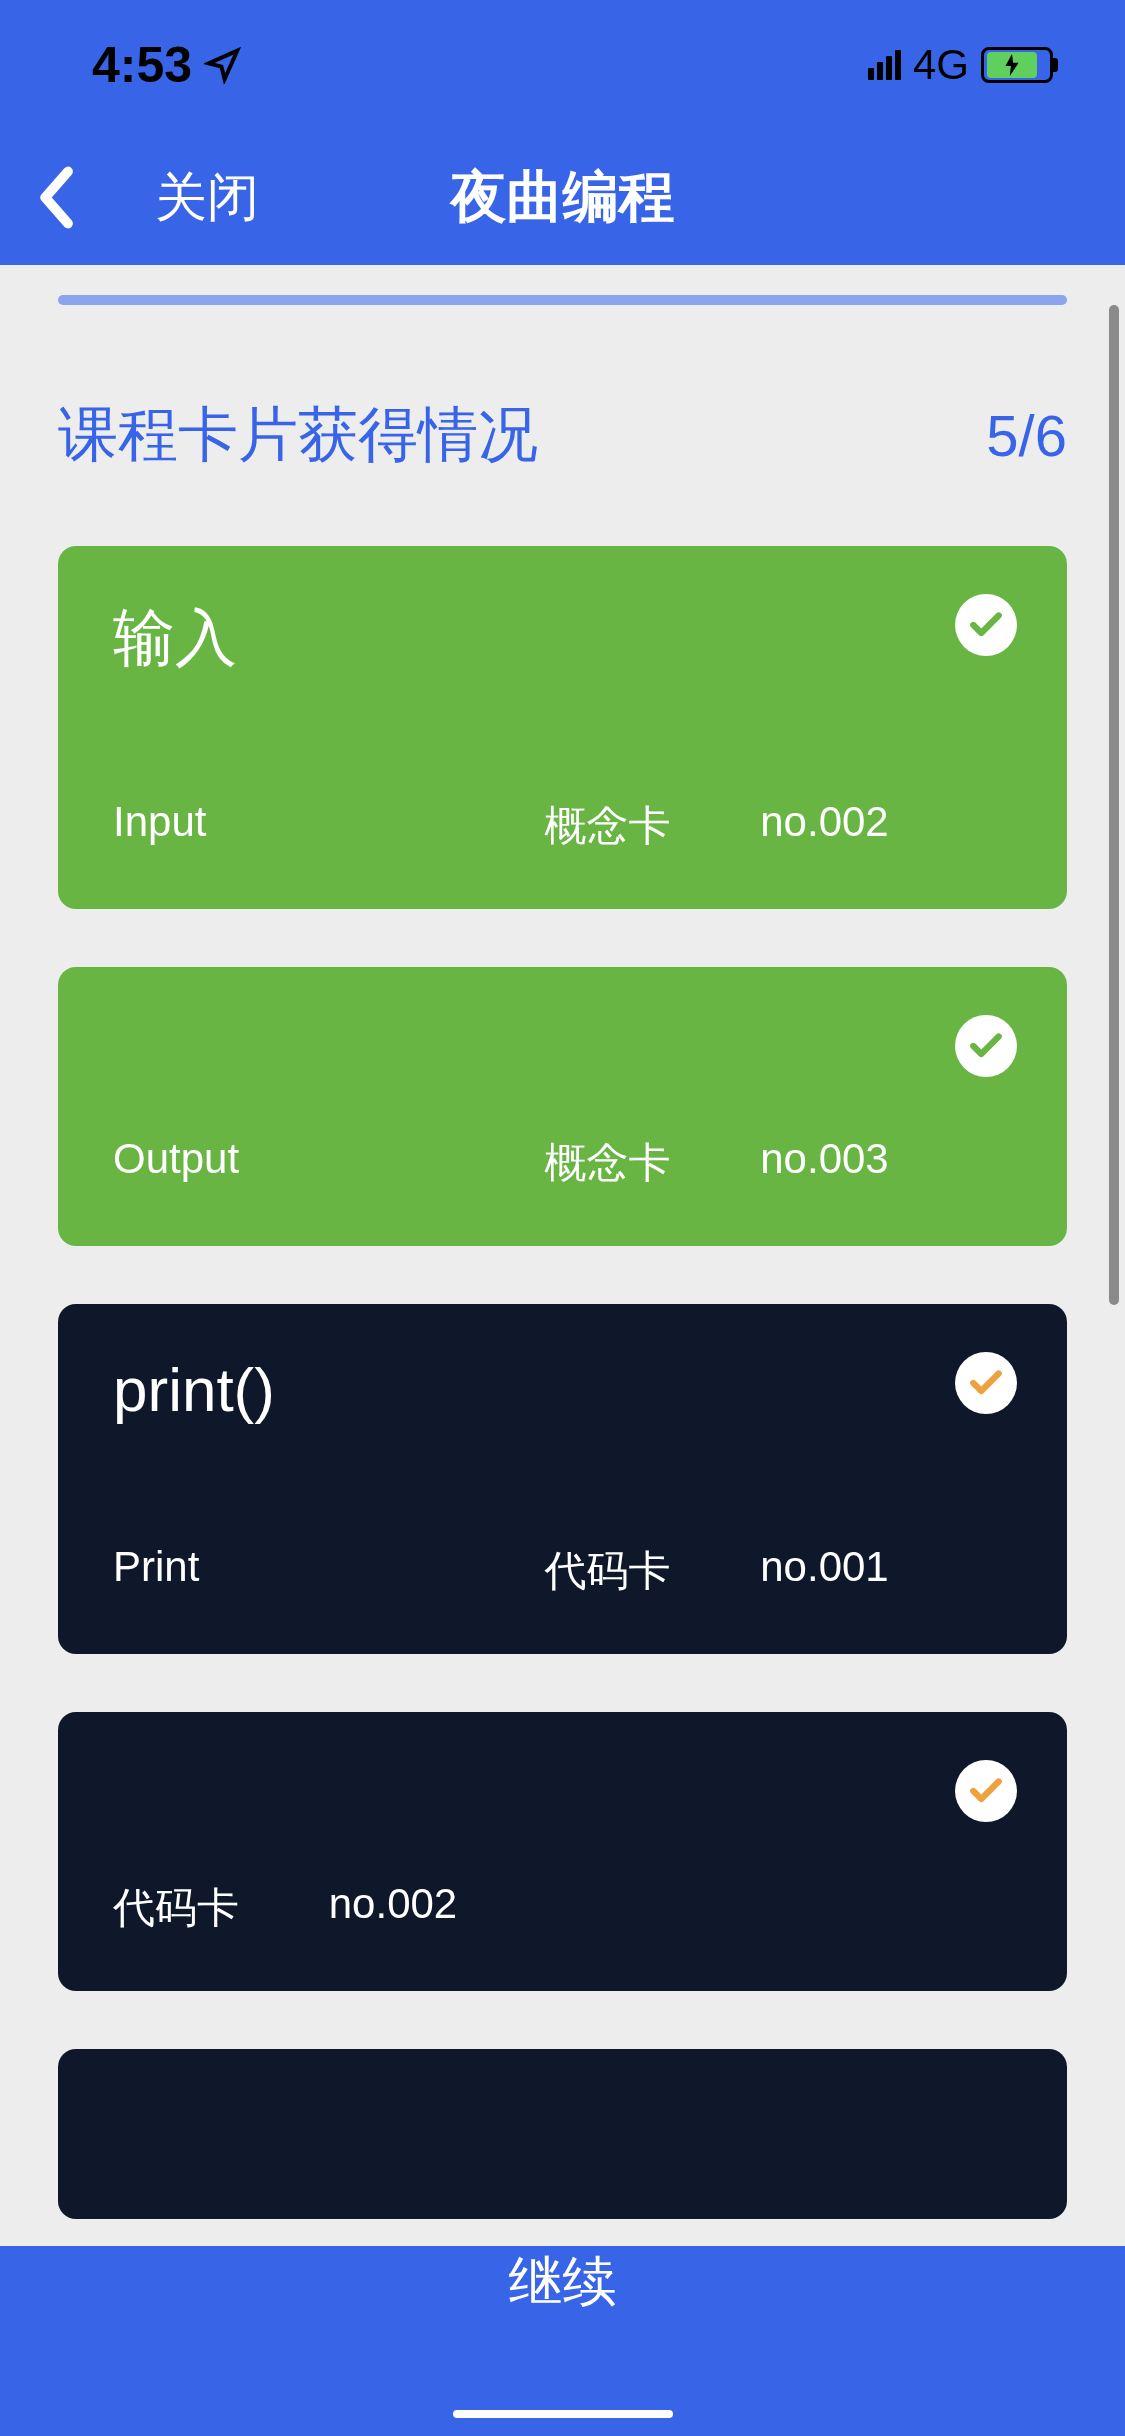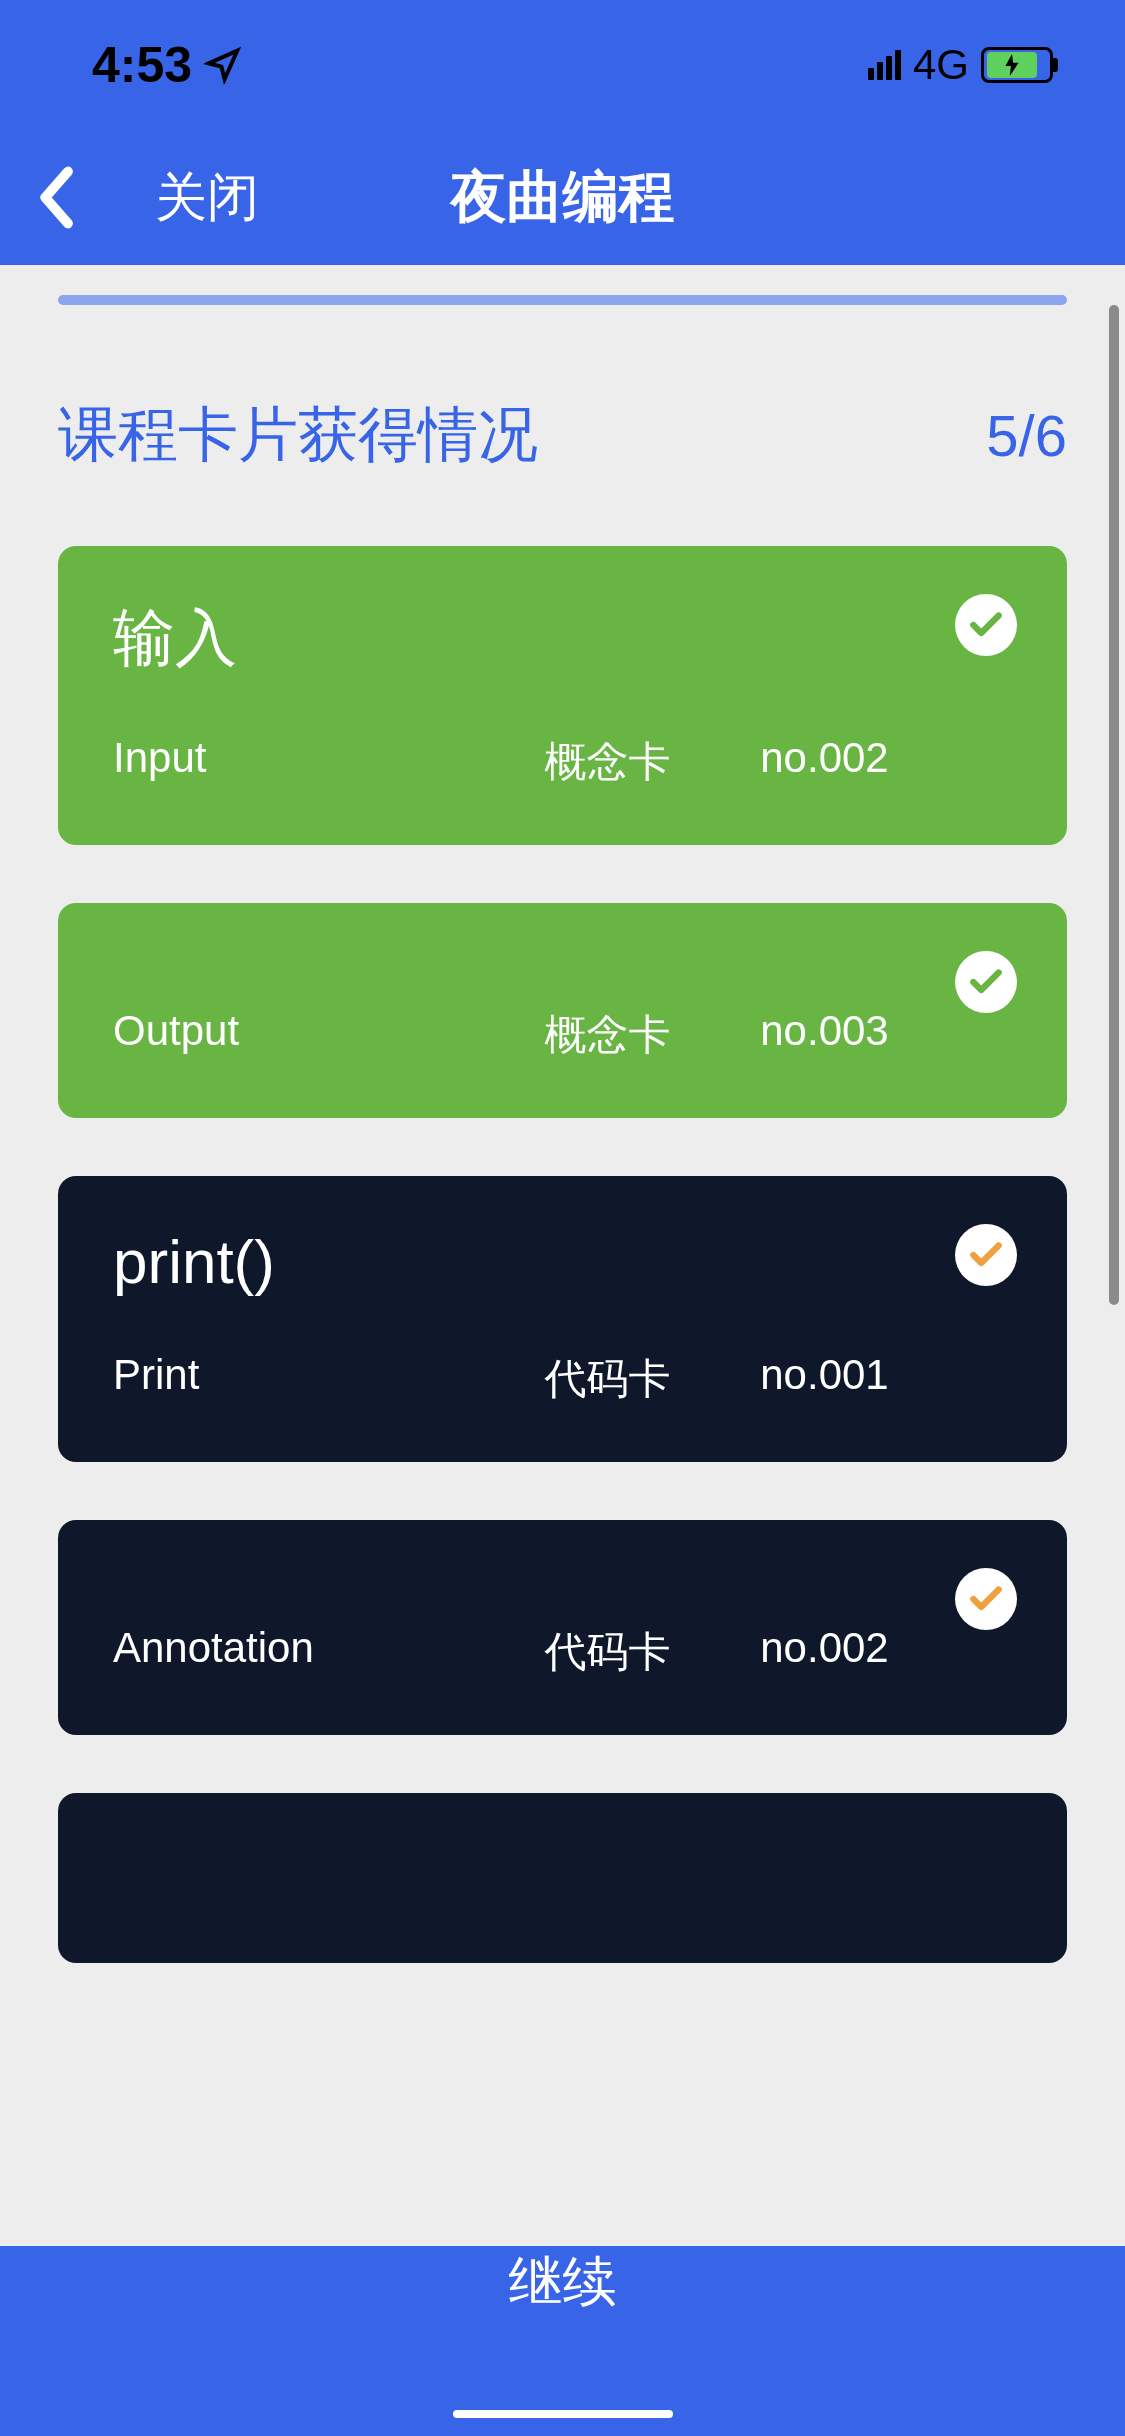--- a/index.html
+++ b/index.html
@@ -199,21 +199,21 @@
       justify-content: center;
     }
     
     .card-check svg {
       width: 38px;
       height: 38px;
     }
     
     .card-footer {
       display: flex;
-      margin-top: 54px;
+      margin-top: 118px;
       font-size: 42px;
     }
     
     .card-english {
       flex: 0 0 48%;
     }
     
     .card-type {
       flex: 0 0 24%;
     }
@@ -340,21 +340,20 @@
     </div>
   </div>
 
   <div class="card card-orange">
     <div class="card-check">
       <svg viewBox="0 0 24 24">
           <path d="M4 12 L9 17 L20 6" stroke="#eea13f" stroke-width="4" fill="none" stroke-linecap="round" stroke-linejoin="round"></path>
         </svg>
     </div>
     <div class="card-footer">
-      <div class="card-english">Annotation</div>
       <div class="card-type">代码卡</div>
       <div class="card-number">no.002</div>
     </div>
   </div>
 
   <div class="card card-orange" style="margin-bottom:0; padding-bottom: 120px;">
     
     
   </div>
 

